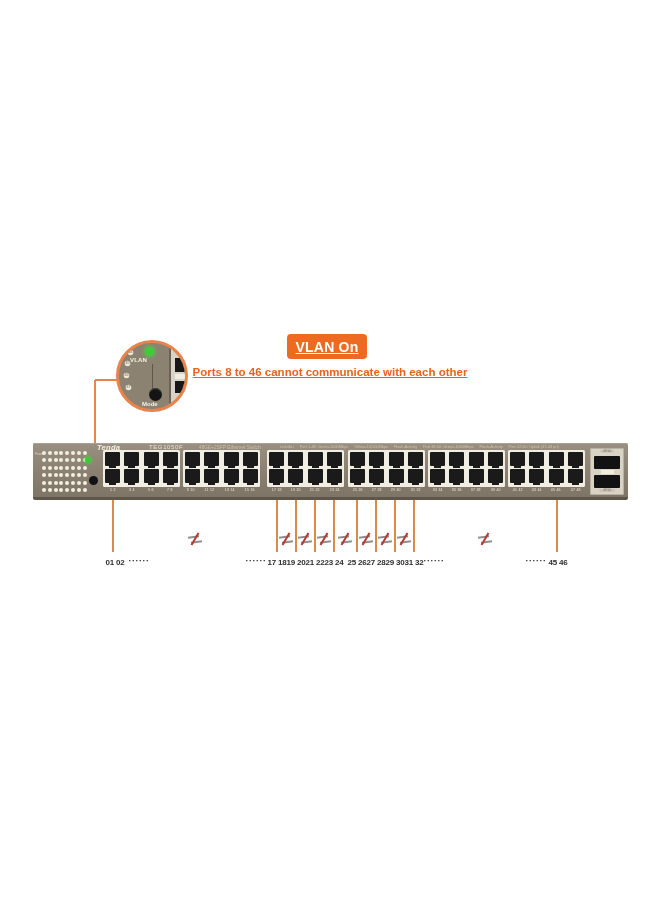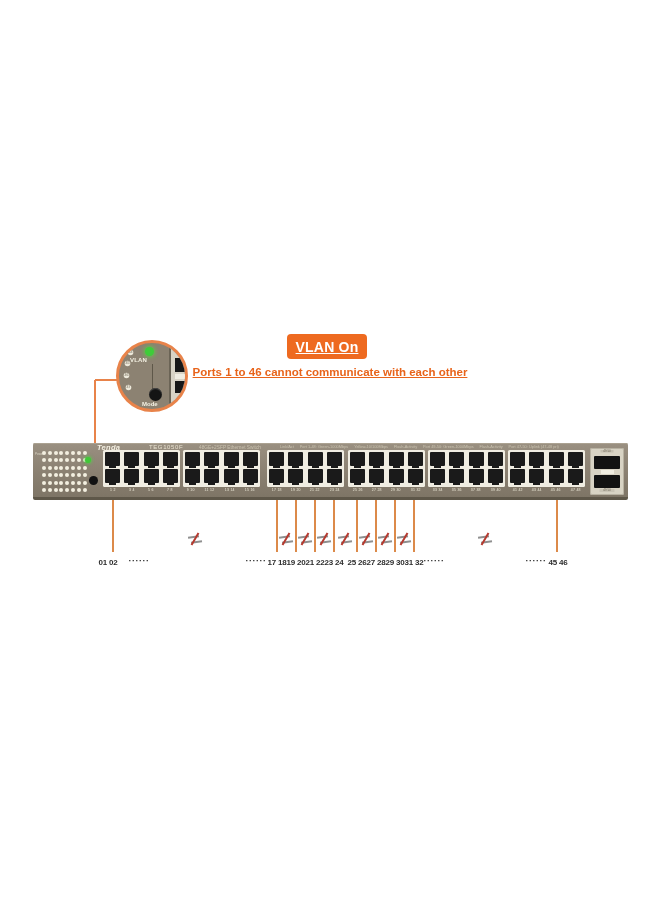--- a/index.html
+++ b/index.html
@@ -91,21 +91,21 @@
     transform:rotate(30deg);}
   .ann-label{position:absolute;top:558px;transform:translateX(-50%);font-size:8px;
     font-weight:bold;color:#2E2E2E;white-space:nowrap;letter-spacing:-.2px;}
   .ann-dots{position:absolute;top:556px;transform:translateX(-50%);font-size:9px;
     font-weight:bold;color:#2E2E2E;letter-spacing:.5px;white-space:nowrap;}
 </style>
 </head>
 <body>
 
 <div class="abs vlan-badge">VLAN On</div>
-<div class="abs subtitle">Ports 1 to 46 cannot communicate with each other</div>
+<div class="abs subtitle">Ports 8 to 46 cannot communicate with each other</div>
 
 <div class="abs inset">
   <div class="inset-green-led"></div>
   <span class="inset-vlan-label">VLAN</span>
   <div class="inset-vline"></div>
   <div class="inset-mode-btn"></div>
   <span class="inset-mode-label">Mode</span>
   <div id="inset-leds">
       <div class="inset-led" style="left: 7px; top: 5px;">44</div>
       <div class="inset-led" style="left: 4px; top: 16px;">45</div>
@@ -338,21 +338,21 @@
   <div class="sfp">
     <div class="sfp-top-label">49 50</div>
     <div class="sfp-cage"></div>
     <div class="sfp-latch"></div>
     <div class="sfp-cage"></div>
     <div class="sfp-bottom-label">49 50</div>
   </div>
 </div>
 
 <div id="annotations">
-  <div class="ann-label" style="left:108px;">01 02</div>
+  <div class="ann-label" style="left:115px;">01 02</div>
   <div class="ann-dots" style="left:139px;">······</div>
   <div class="ann-dots" style="left:256px;">······</div>
   <div class="ann-dots" style="left:434px;">······</div>
   <div class="ann-dots" style="left:536px;">······</div>
   <div class="ann-label" style="left:558px;">45 46</div>
 <div class="ann-line" style="left: 112px;"></div>
     <div class="ann-line" style="left: 276px;"></div>
     <div class="ann-line" style="left: 295px;"></div>
     <div class="ann-line" style="left: 314px;"></div>
     <div class="ann-line" style="left: 333px;"></div>

